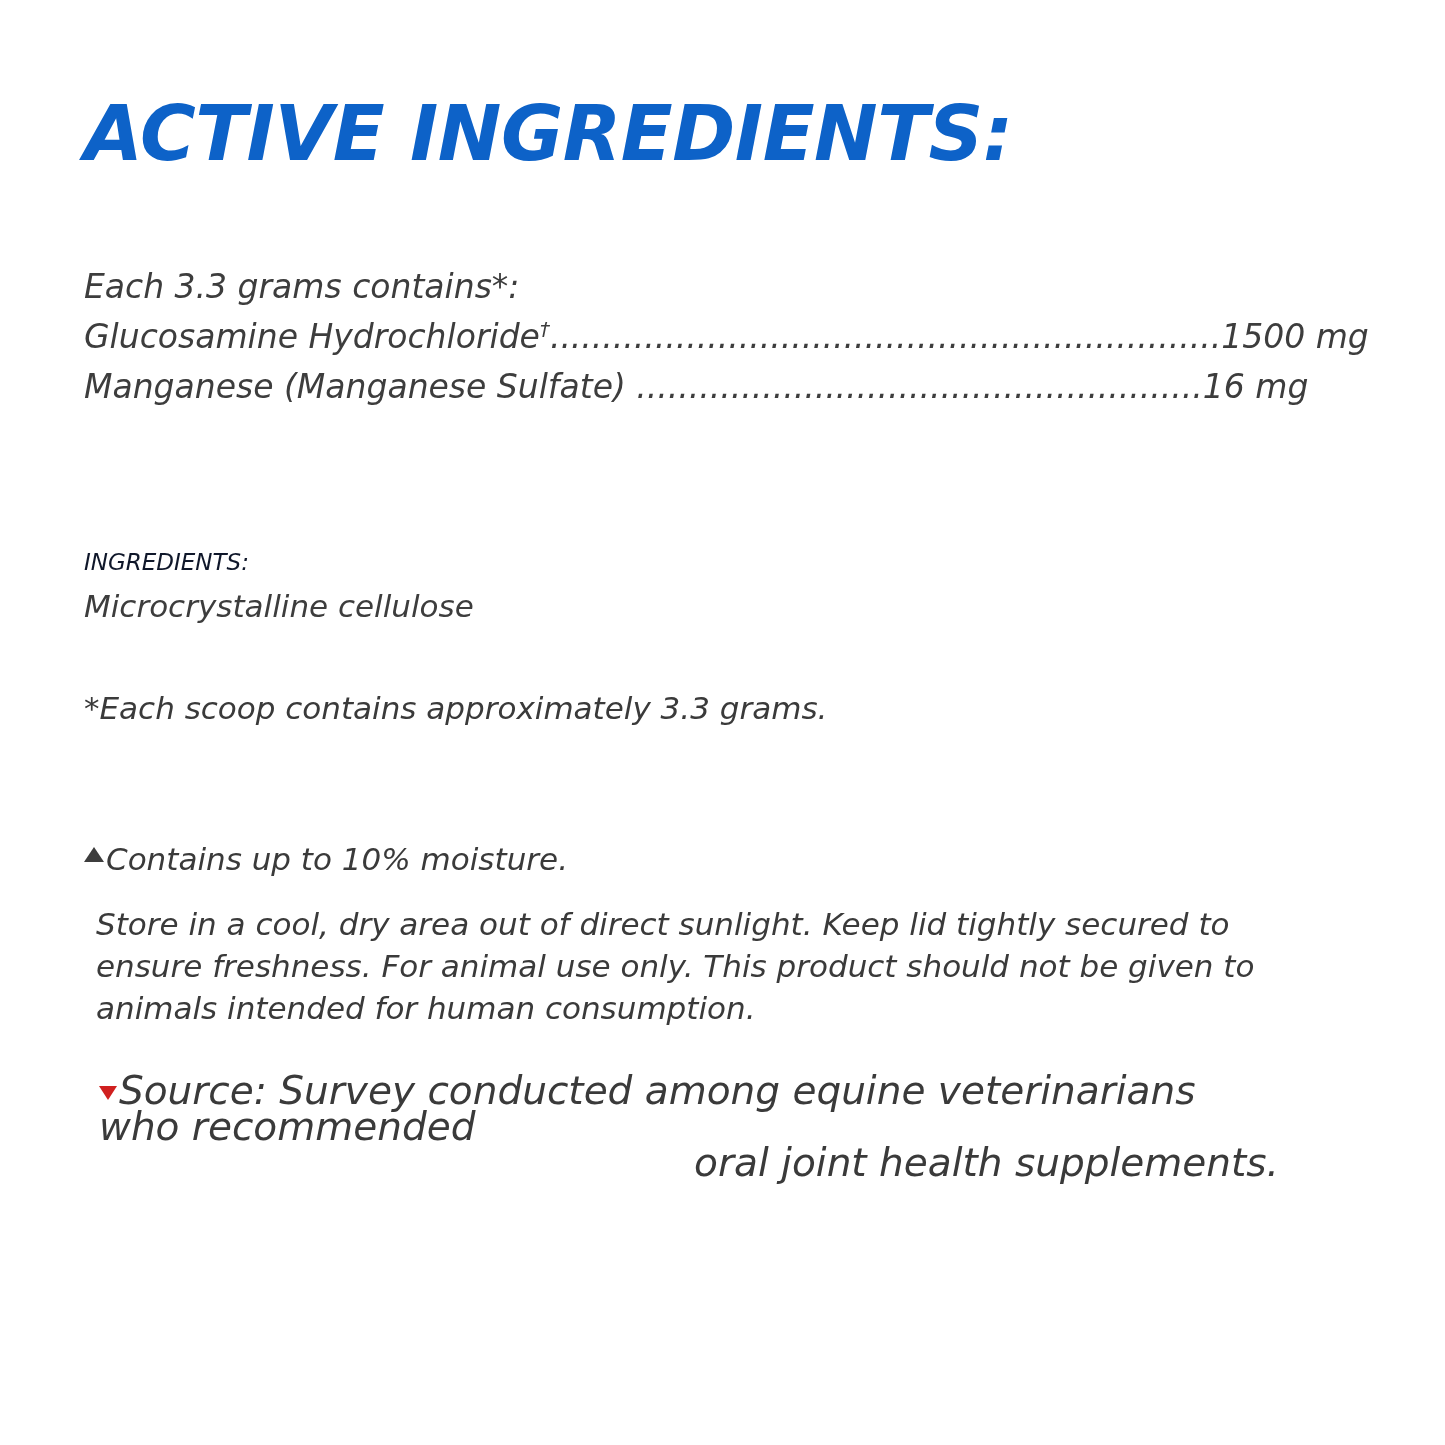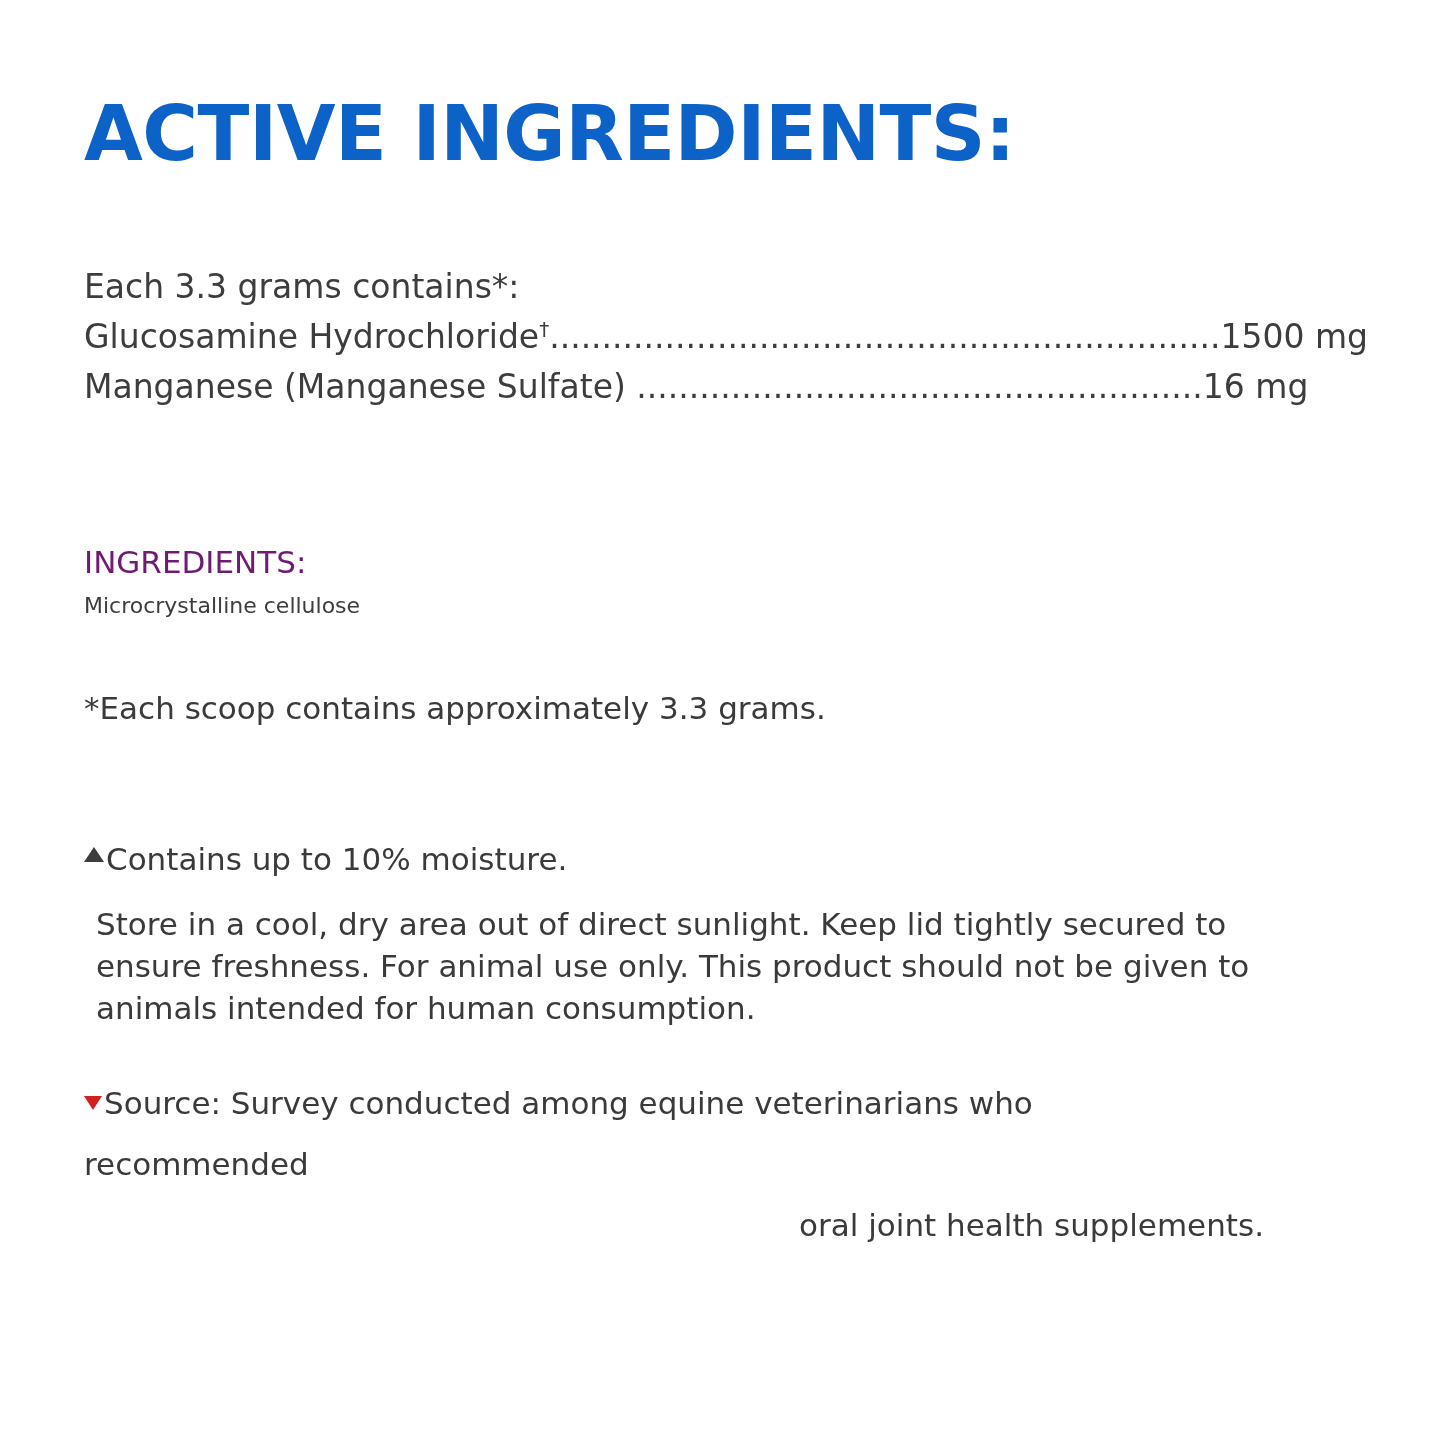--- a/index.html
+++ b/index.html
@@ -13,20 +13,21 @@
     font-family: "DejaVu Sans", "Liberation Sans", sans-serif;
     color: #3a3a3a;
     overflow: hidden;
   }
   .page {
     position: relative;
     width: 1205px;
     height: 1445px;
     box-sizing: border-box;
     padding: 0;
+    font-style: italic;
   }
   .title {
     position: absolute;
     left: 84px;
     top: 96px;
     font-size: 76px;
     line-height: 1.0;
     font-weight: 700;
     color: #0d62c8;
     letter-spacing: -0.5px;
@@ -79,27 +80,27 @@
     width: 0;
     height: 0;
     border-left: 9px solid transparent;
     border-right: 9px solid transparent;
     border-top: 14px solid #d0201f;
     vertical-align: 4px;
     margin-right: 2px;
   }
   .ingredients-head {
     top: 540px;
-    font-size: 31px;
+    font-size: 23px;
     line-height: 44px;
-    color: #701a75;
+    color: #0f172a;
   }
   .ingredients-body {
     top: 584px;
-    font-size: 22px;
+    font-size: 31px;
     line-height: 44px;
     color: #3d3d3d;
   }
   .note1 {
     top: 686px;
     font-size: 31px;
     line-height: 44px;
   }
   .note2 {
     top: 725px;
@@ -119,22 +120,23 @@
   .storage {
     top: 903px;
     left: 96px;
     width: 1215px;
     font-size: 31px;
     line-height: 42px;
   }
   .source {
     top: 1073px;
     width: 1180px;
-    font-size: 31px;
-    line-height: 61px;
+    font-size: 39px;
+    line-height: 36px;
+    margin-left: 15px;
   }
   .source .indent {
     display: block;
     padding-left: 22px;
     text-align: right;
   }
 </style>
 </head>
 <body>
 

